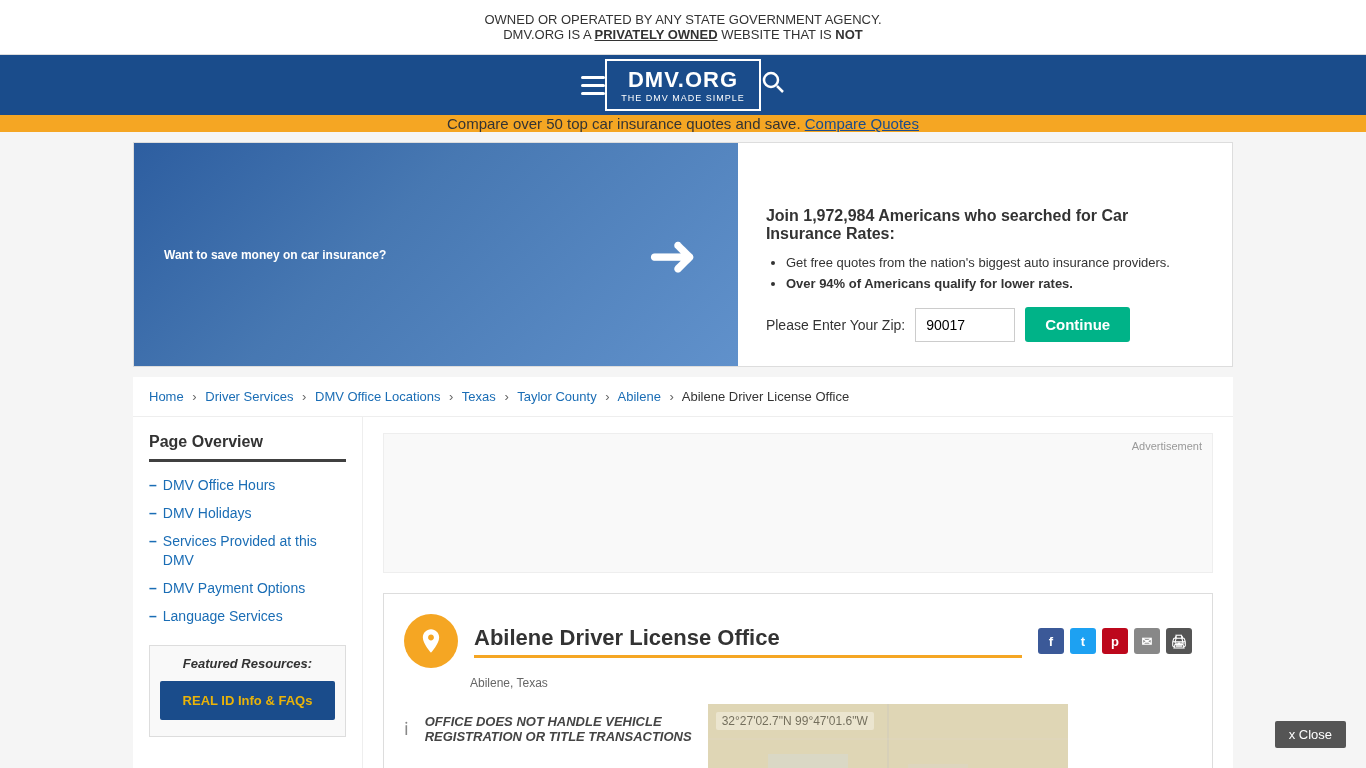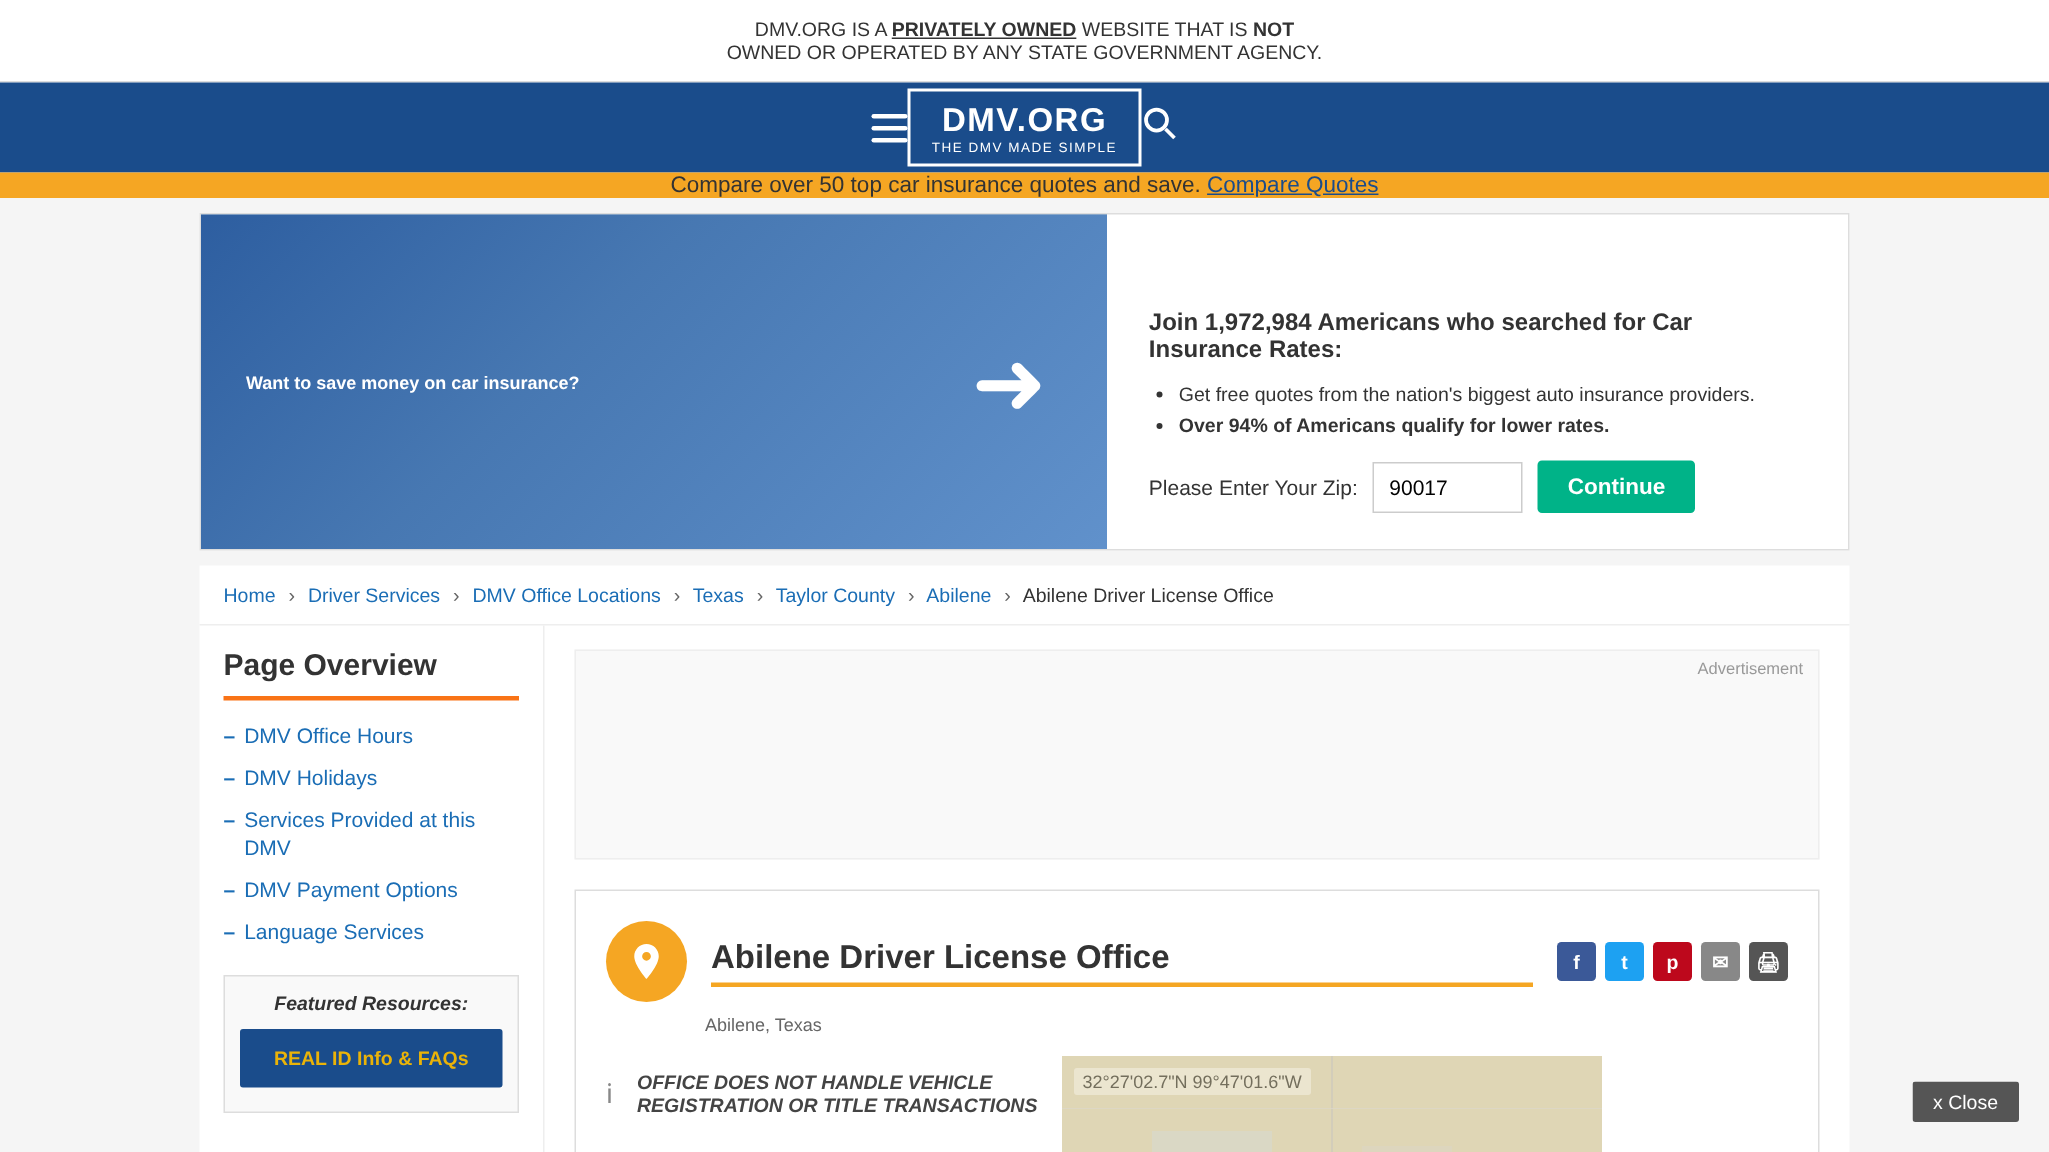--- a/index.html
+++ b/index.html
@@ -182,23 +182,23 @@
     }
 
     
     .sidebar {
       width: 230px;
       min-width: 230px;
       padding: 16px;
       border-right: 1px solid #eee;
     }
     .sidebar-title {
-      font-size: 20px;
-      font-weight: bold;
-      border-bottom: 3px solid #f97316;
+      font-size: 16px;
+      font-weight: bold;
+      border-bottom: 3px solid #404040;
       padding-bottom: 8px;
       margin-bottom: 14px;
     }
     .sidebar-nav {
       list-style: none;
       margin-bottom: 20px;
     }
     .sidebar-nav li {
       margin-bottom: 10px;
       display: flex;
@@ -383,24 +383,24 @@
       cursor: pointer;
       border-radius: 2px;
       z-index: 9999;
     }
   </style>
 </head>
 <body>
 
 <div class="disclaimer-bar">
   <div>
+    OWNED OR OPERATED BY ANY STATE GOVERNMENT AGENCY.
+  </div>
+  <div>
     DMV.ORG IS A <u>PRIVATELY OWNED</u> WEBSITE THAT IS <strong>NOT</strong>
-  </div>
-  <div>
-    OWNED OR OPERATED BY ANY STATE GOVERNMENT AGENCY.
   </div>
 </div>
 
 <div class="nav-header">
   <div class="nav-hamburger">
     <span></span>
       <span></span>
       <span></span>
   </div>
   <div class="nav-logo">

